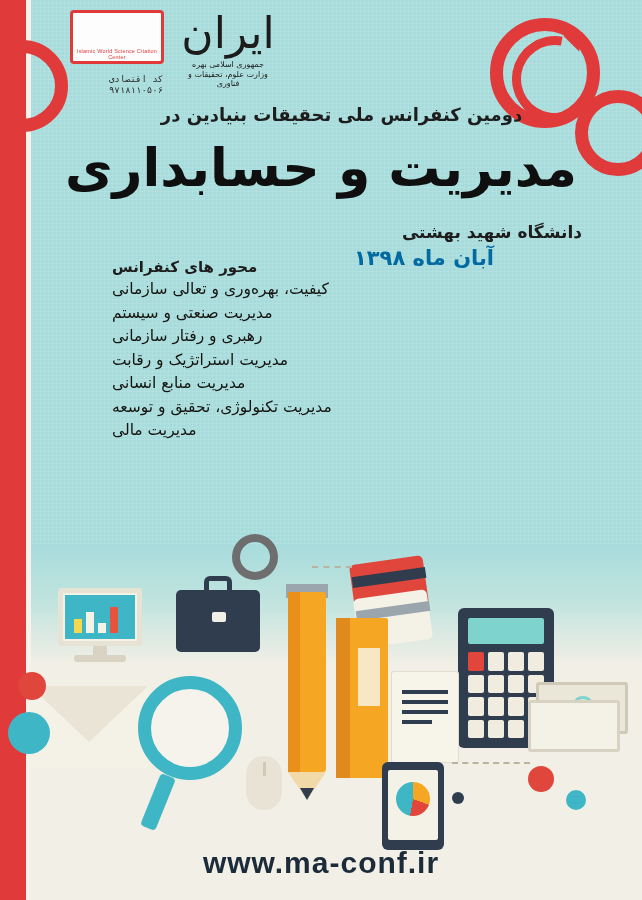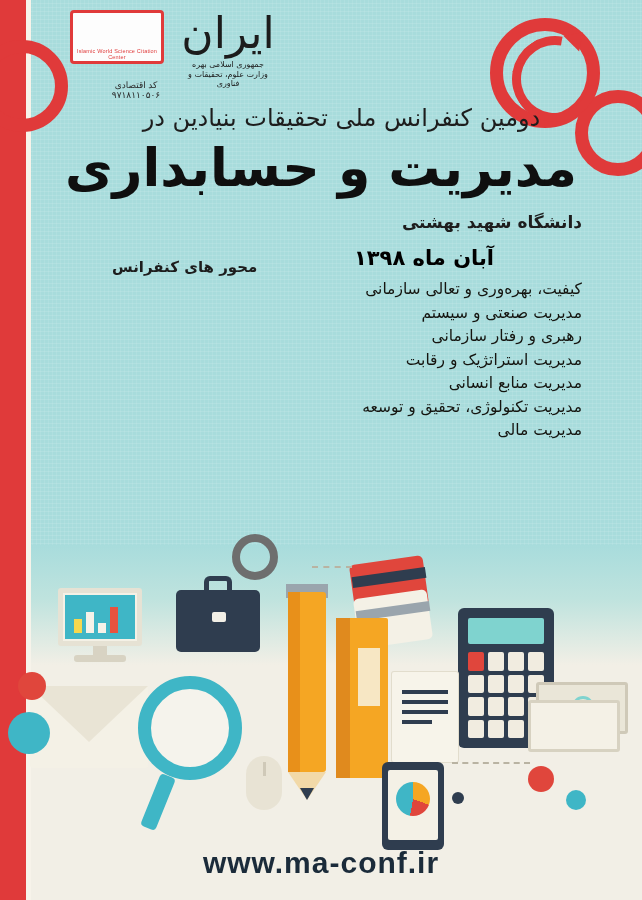--- a/index.html
+++ b/index.html
@@ -118,22 +118,22 @@
   }
   .isc-sub {
     position: absolute;
     left: 0; right: 0; bottom: 1px;
     font-family: "Liberation Sans", sans-serif;
     font-size: 5.5px;
     color: #e03a3a;
     letter-spacing: 0.2px;
   }
   .isc-code {
-    margin-top: 16px;
-    font-family: Liberation Sans, sans-serif;
+    margin-top: 10px;
+    font-family: Liberation Mono, monospace;
     font-size: 9px;
     color: #2a2a2a;
     direction: ltr;
     padding-left: 42px;
   }
   .ministry-logo {
     position: absolute;
     left: 180px; top: 8px;
     width: 96px;
     text-align: center;
@@ -156,51 +156,51 @@
     color: #1c1c1c;
     margin-top: 1px;
   }
 
   
   .conf-line {
     position: absolute;
     left: 0; right: 0;
     top: 104px;
     text-align: center;
-    font-size: 24px;
+    font-size: 18px;
     color: #1d1d1d;
-    font-weight: normal;
+    font-weight: bold;
     padding-left: 41px;
   }
   .main-title {
     position: absolute;
     left: 0; right: 0;
     top: 138px;
     text-align: center;
     font-size: 52px;
     font-weight: bold;
     color: #0f0f0f;
     letter-spacing: 1px;
   }
   .univ-line {
     position: absolute;
     right: 60px;
-    top: 212px;
+    top: 222px;
     font-size: 17px;
     color: #1d1d1d;
     font-weight: bold;
   }
   .date-line {
     position: absolute;
     right: 88px;
     top: 228px;
     width: 260px;
     text-align: center;
     font-size: 21px;
-    color: #000000;
+    color: #0369a1;
     font-weight: bold;
     margin-top: 18px;
   }
 
   
   .topics {
     position: absolute;
     right: 60px;
     top: 258px;
     width: 470px;
@@ -212,21 +212,21 @@
     color: #1d1d1d;
     font-weight: bold;
     margin-bottom: 3px;
     text-align: left;
   }
   .topic-item {
     font-size: 15.5px;
     color: #14140f;
     line-height: 20.5px;
     margin-bottom: 3px;
-    text-align: right;
+    text-align: left;
     letter-spacing: 0.3px;
   }
 
   
   .ill { position: absolute; }
 
   
   .monitor-body {
     left: 58px; top: 588px;
     width: 84px; height: 58px;

